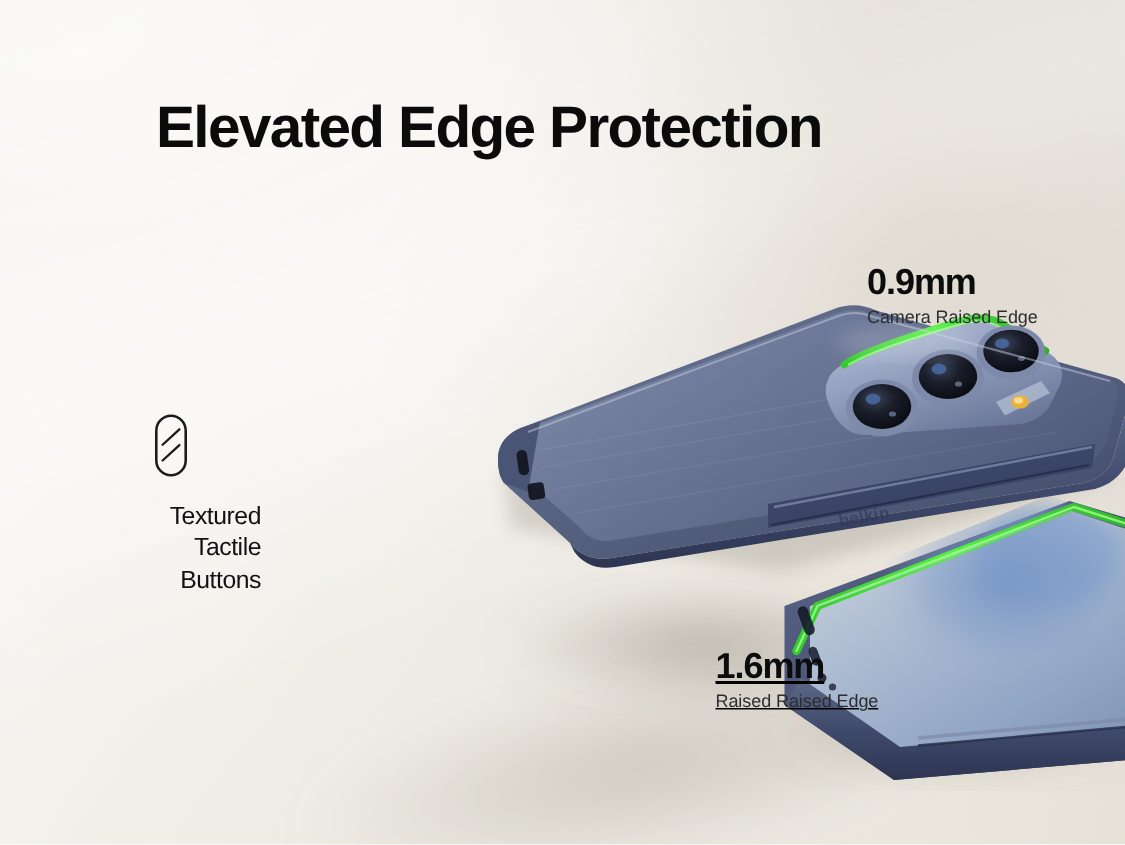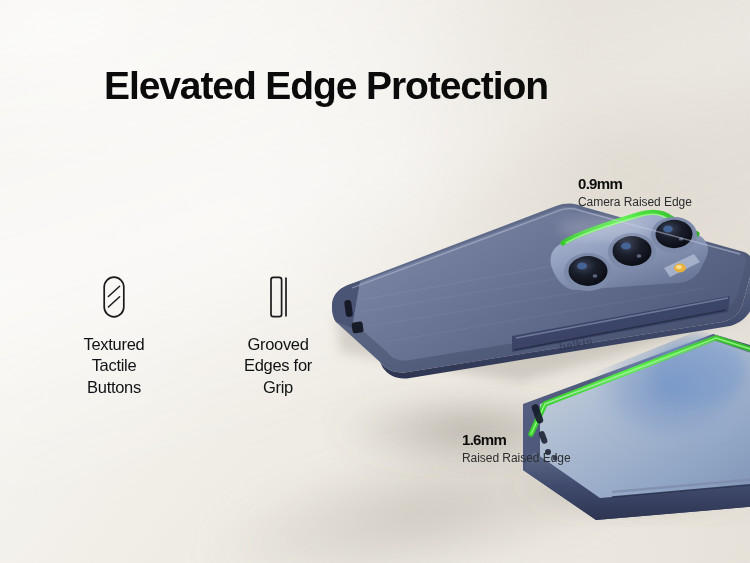--- a/index.html
+++ b/index.html
@@ -87,56 +87,56 @@
   }
 
   
   .features {
     position: absolute;
     left: 54px;
     top: 272px;
     display: flex;
     gap: 44px;
   }
-  .feature { width: 120px; text-align: center; }
+  .feature { width: 120px; text-align: right; }
   .feature-icon {
     height: 50px;
     display: flex;
     align-items: center;
     justify-content: center;
   }
   .feature-label {
     margin-top: 12px;
     font-size: 16.5px;
     line-height: 1.3;
     letter-spacing: -0.3px;
     color: #111214;
     white-space: pre-line;
   }
 
   
   .callout { position: absolute; }
   .callout .value {
     margin: 0;
-    font-size: 15px;
+    font-size: 24px;
     font-weight: 700;
     letter-spacing: -0.7px;
     color: #0c0c0d;
     line-height: 1.06;
   }
   .callout .caption {
     margin: 3px 0 0 0;
     font-size: 12px;
     font-weight: 400;
     letter-spacing: -0.05px;
     color: #2c2d30;
     line-height: 1.2;
   }
   #callout-camera { left: 578px; top: 176px; }
-  #callout-front  { left: 462px; top: 432px; }
+  #callout-front  { left: 477px; top: 432px; text-decoration: underline; }
 
   
   .product { position: absolute; inset: 0; pointer-events: none; }
   .product svg { display: block; width: 750px; height: 563px; }
 </style>
 </head>
 <body>
 
 <div id="stage">
 
@@ -350,31 +350,20 @@
           <rect x="3.2" y="3.2" width="19.6" height="39.6" rx="9.8" fill="none" stroke="#1b1b1b" stroke-width="1.7"></rect>
           <path d="M7.4 22.5 L18.6 12.2" stroke="#1b1b1b" stroke-width="1.5" stroke-linecap="round"></path>
           <path d="M7.4 33.0 L18.6 22.7" stroke="#1b1b1b" stroke-width="1.5" stroke-linecap="round"></path>
         </svg>
       </div>
       <div class="feature-label">Textured
 Tactile
 Buttons</div>
     </div>
 
-    <div class="feature">
-      <div class="feature-icon">
-        <svg width="26" height="46" viewBox="0 0 26 46" xmlns="http://www.w3.org/2000/svg">
-          <rect x="6.0" y="3.4" width="10.6" height="39.2" rx="2.4" fill="none" stroke="#1b1b1b" stroke-width="1.7"></rect>
-          <path d="M21.0 4.2 L21.0 41.8" stroke="#1b1b1b" stroke-width="1.7" stroke-linecap="round"></path>
-        </svg>
-      </div>
-      <div class="feature-label">Grooved
-Edges for
-Grip</div>
-    </div>
 
   </div>
 
   <div class="callout" id="callout-camera">
     <p class="value">0.9mm</p>
     <p class="caption">Camera Raised Edge</p>
   </div>
 
   <div class="callout" id="callout-front">
     <p class="value">1.6mm</p>

